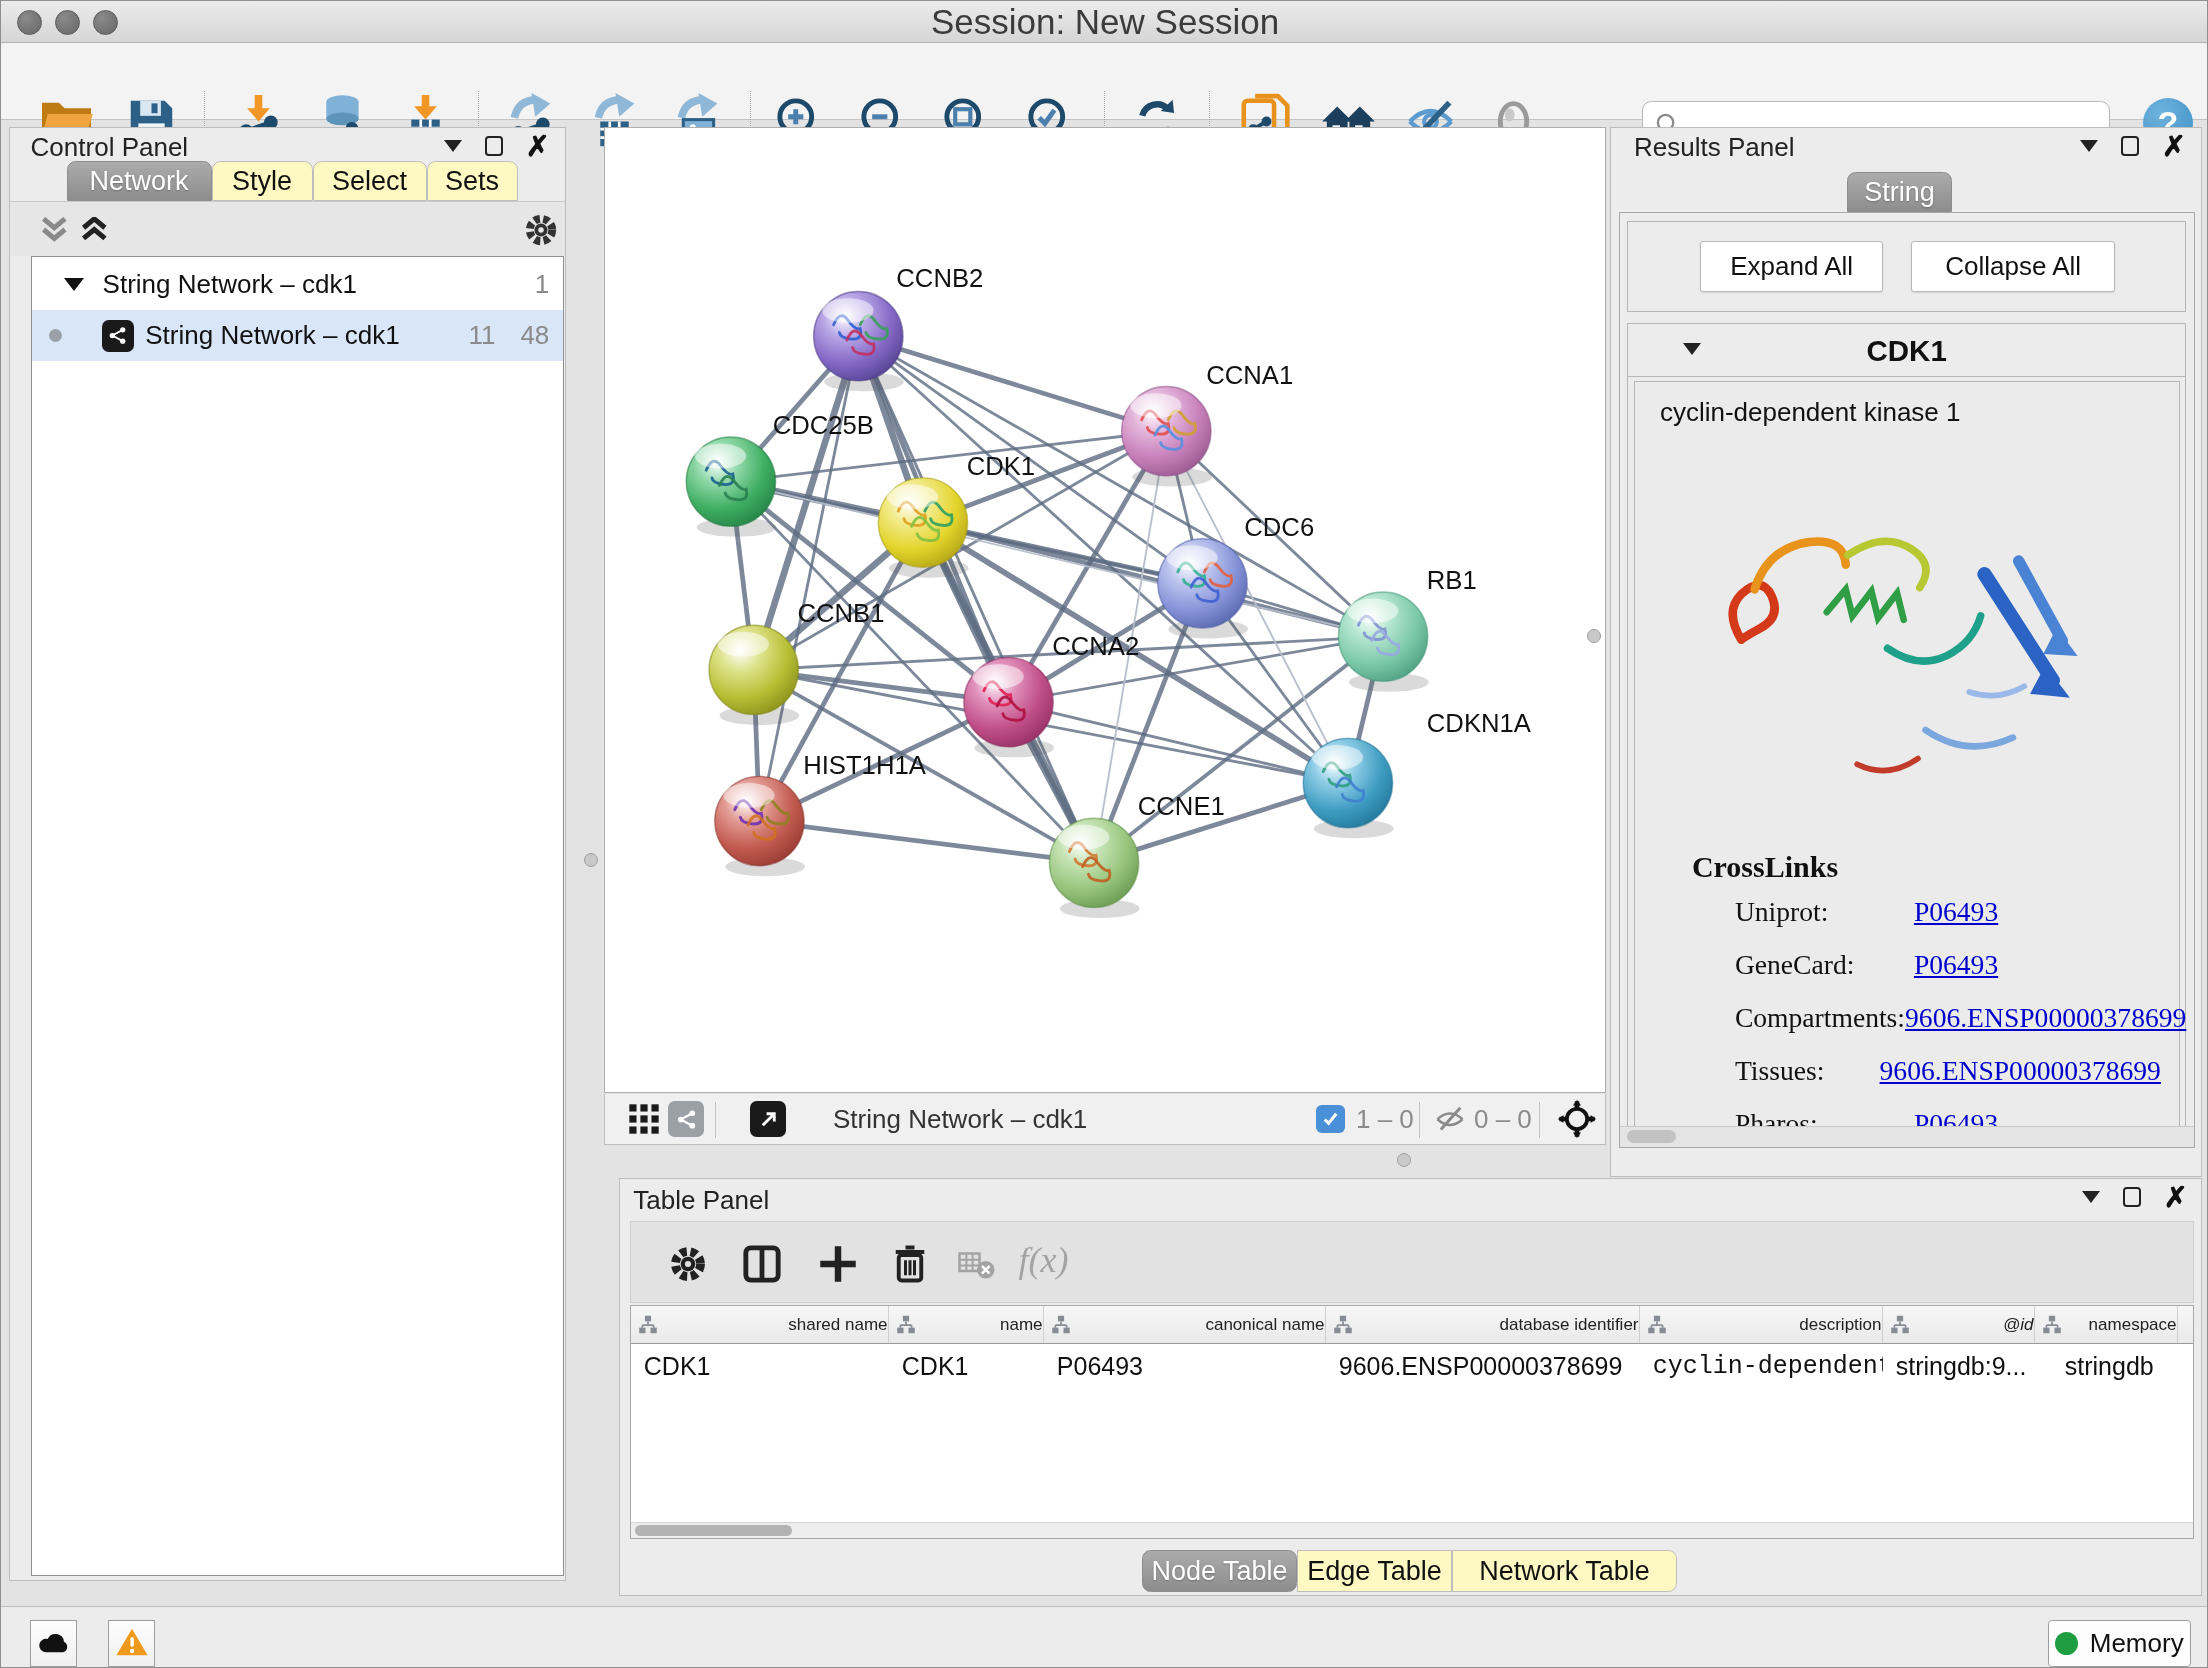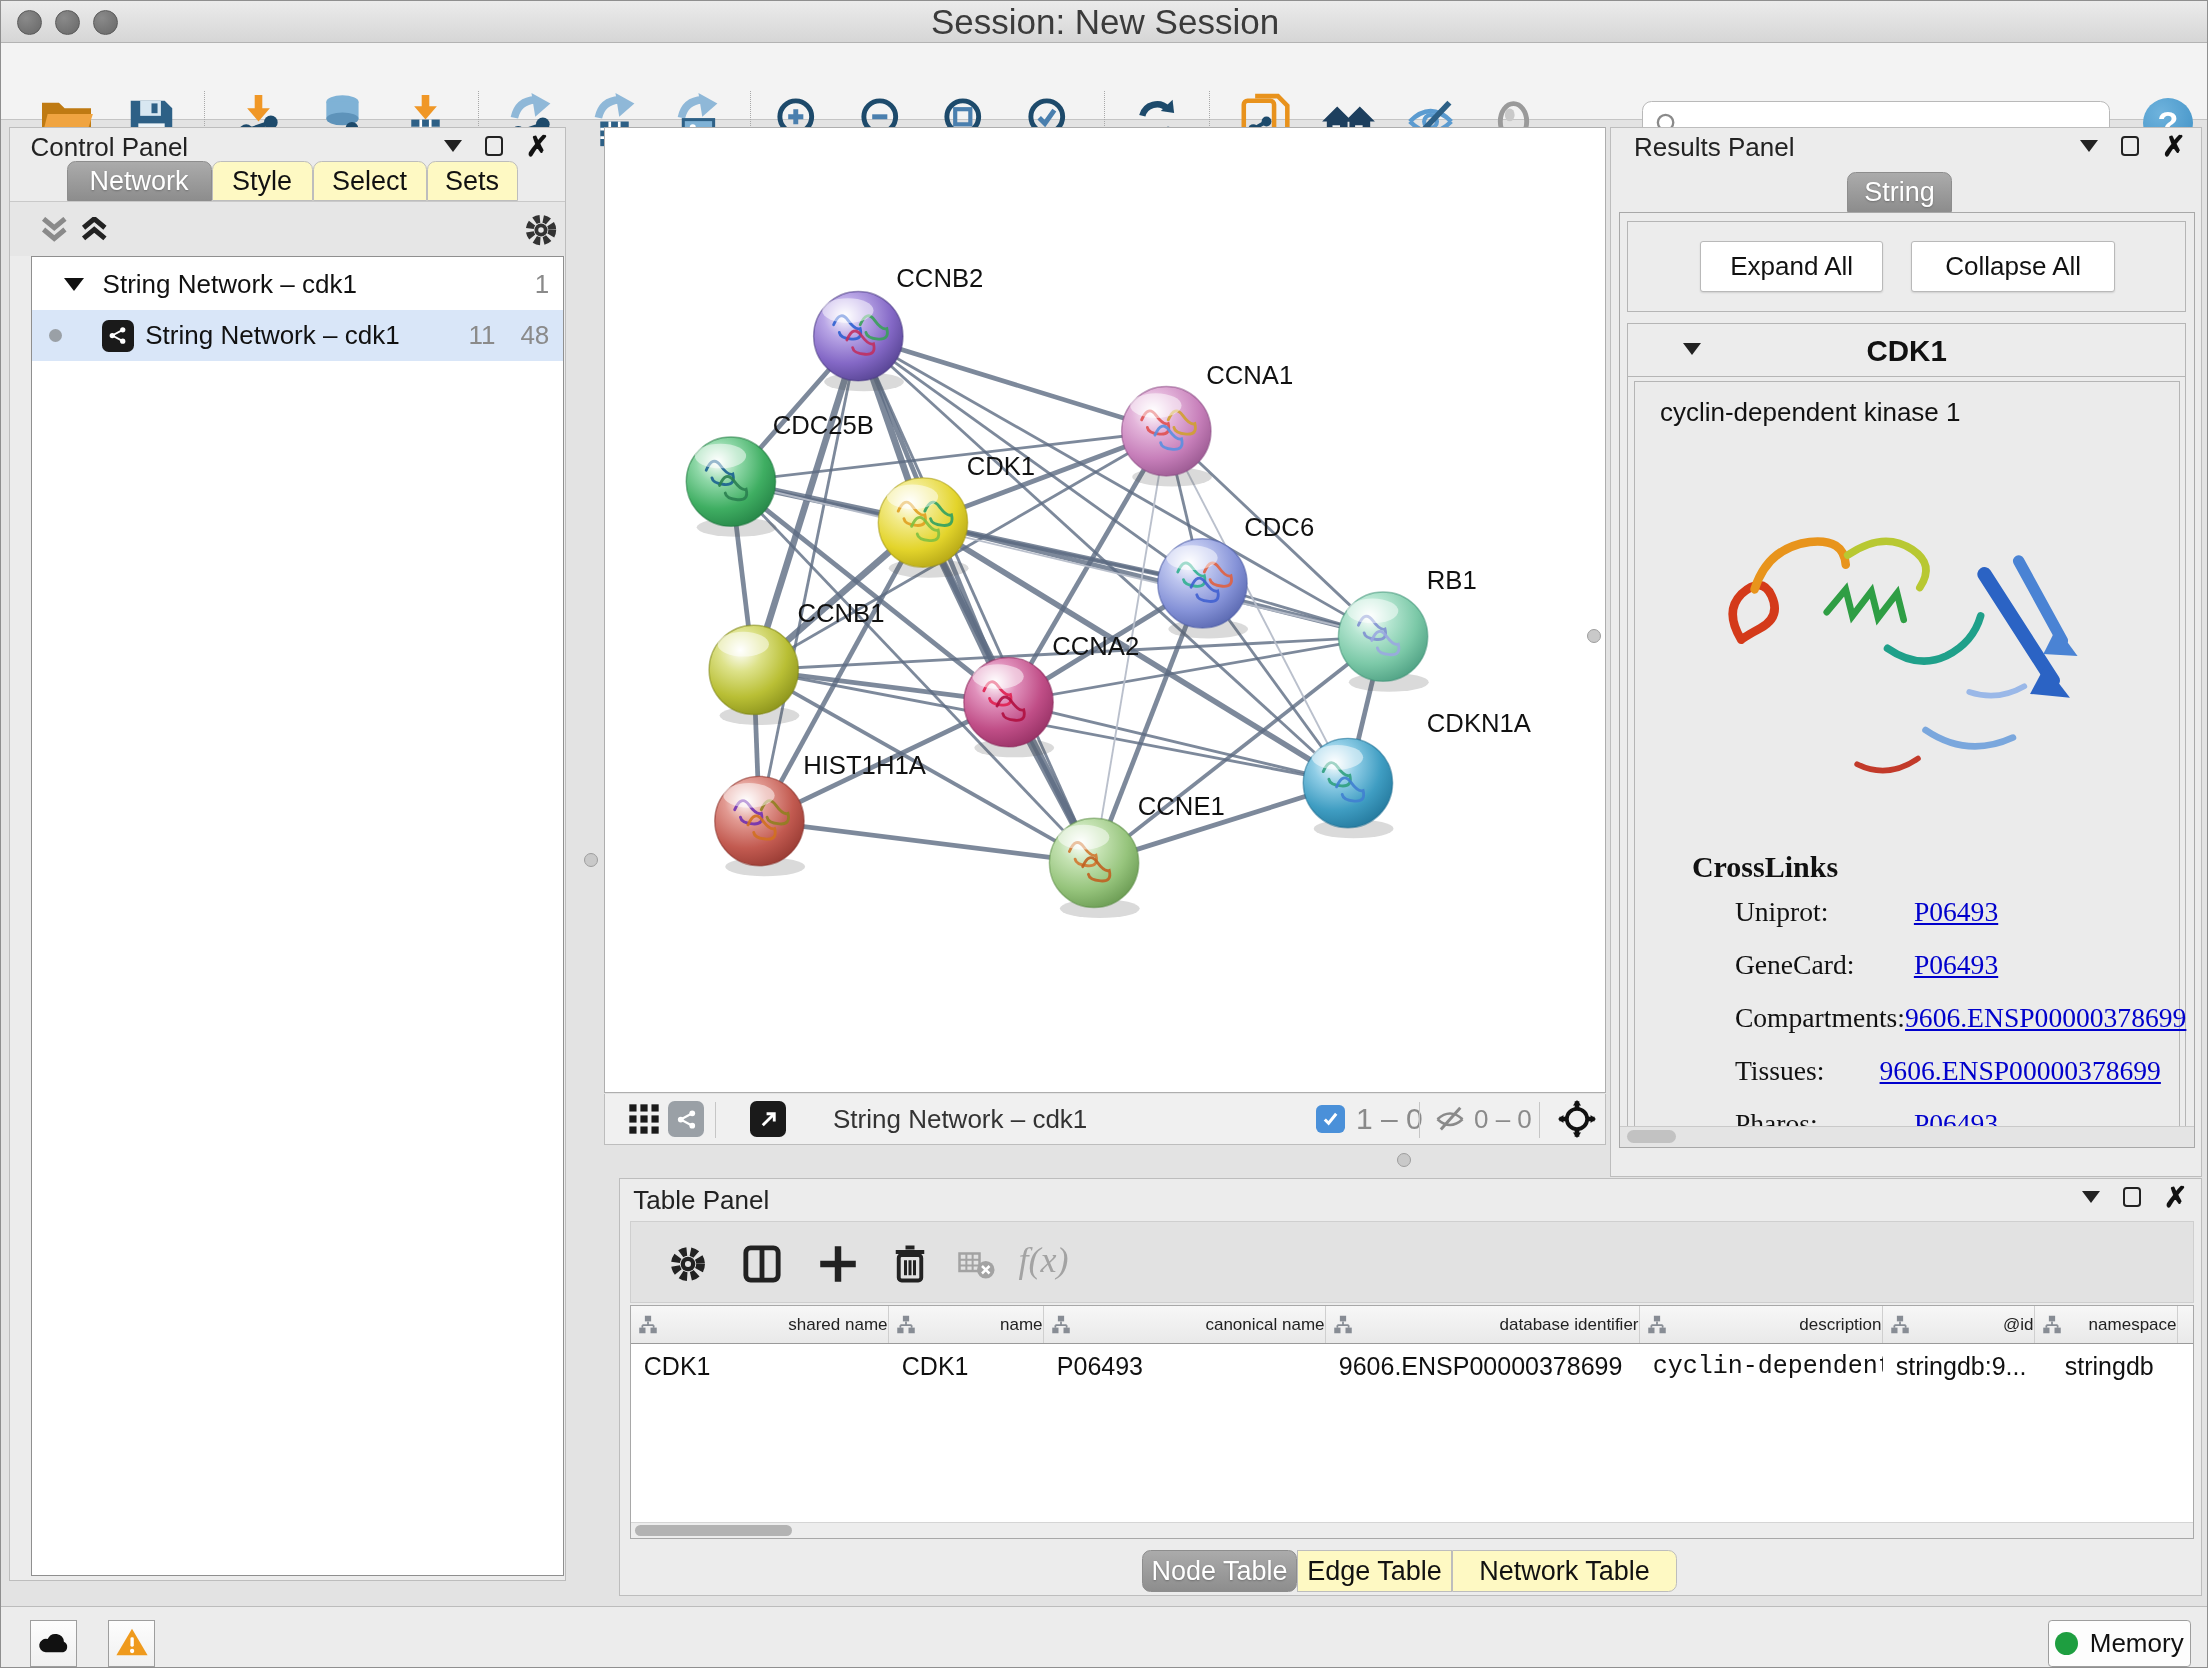--- a/index.html
+++ b/index.html
@@ -511,21 +511,21 @@
       </span>
     </span>
   <span class="vf-it" style="left:228px;font-size:26px;color:#333">String Network – cdk1</span>
   <span class="vf-it" style="left:711px">
       <span class="checkbox">
         <svg width="19" height="19" viewBox="0 0 20 20">
           <polyline points="4,10 8,14 16,4" stroke="#fff" stroke-width="3.2" fill="none"></polyline>
         </svg>
       </span>
     </span>
-  <span class="vf-it gray" style="left:751px;font-size:30px">1 – 0</span>
+  <span class="vf-it gray" style="left:751px;font-size:26px">1 – 0</span>
   <span class="vdiv" style="left:814px"></span>
   <span class="vf-it" style="left:829px">
       <svg width="32" height="28.5" viewBox="0 0 28 24">
         <path d="M3 12q11-10 22 0M3 12q11 10 22 0" stroke="#8a8a8a" stroke-width="2.2" fill="none"></path>
         <path d="M6 21L23 2" stroke="#8a8a8a" stroke-width="2.6"></path>
       </svg>
     </span>
   <span class="vf-it gray" style="left:869px;font-size:26px">0 – 0</span>
   <span class="vdiv" style="left:934px"></span>
   <span class="vf-it" style="left:953px">
@@ -680,21 +680,21 @@
         </div>
         <div class="th" style="width: 243px;">
           <span class="th-ic"><svg width="20" height="19" viewBox="0 0 16 15">
               <rect x="5.5" y="0.5" width="5" height="4.5" fill="#878c94"></rect>
               <path d="M8 5v3M3.5 8v2M12.5 8v2M3.5 8h9" stroke="#878c94" stroke-width="1.4" fill="none"></path>
               <rect x="1" y="10" width="5" height="4.5" fill="#878c94"></rect>
               <rect x="10" y="10" width="5" height="4.5" fill="#878c94"></rect>
             </svg></span>
           <span class="th-label">description</span>
         </div>
-        <div class="th" style="width: 152px;">
+        <div class="th" style="width: 152px; font-style: italic;">
           <span class="th-ic"><svg width="20" height="19" viewBox="0 0 16 15">
               <rect x="5.5" y="0.5" width="5" height="4.5" fill="#878c94"></rect>
               <path d="M8 5v3M3.5 8v2M12.5 8v2M3.5 8h9" stroke="#878c94" stroke-width="1.4" fill="none"></path>
               <rect x="1" y="10" width="5" height="4.5" fill="#878c94"></rect>
               <rect x="10" y="10" width="5" height="4.5" fill="#878c94"></rect>
             </svg></span>
           <span class="th-label">@id</span>
         </div>
         <div class="th" style="width: 143px;">
           <span class="th-ic"><svg width="20" height="19" viewBox="0 0 16 15">

